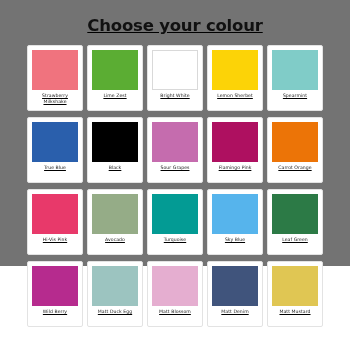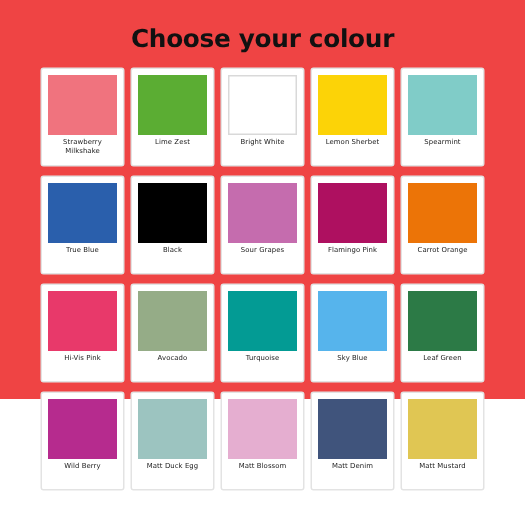--- a/index.html
+++ b/index.html
@@ -12,21 +12,22 @@
     background: #ffffff;
     font-family: "Liberation Sans", sans-serif;
     overflow: hidden;
   }
   .page {
     width: 350px;
     height: 266px;
     box-sizing: border-box;
     padding: 0;
     position: relative;
-    background: #ef4444;
+    background: #737373;
+    text-decoration: underline;
   }
   .page-title {
     text-align: center;
     font-family: "DejaVu Sans", sans-serif;
     font-weight: bold;
     font-size: 16.5px;
     letter-spacing: -0.2px;
     color: #111111;
     margin: 0;
     padding-top: 16px;

